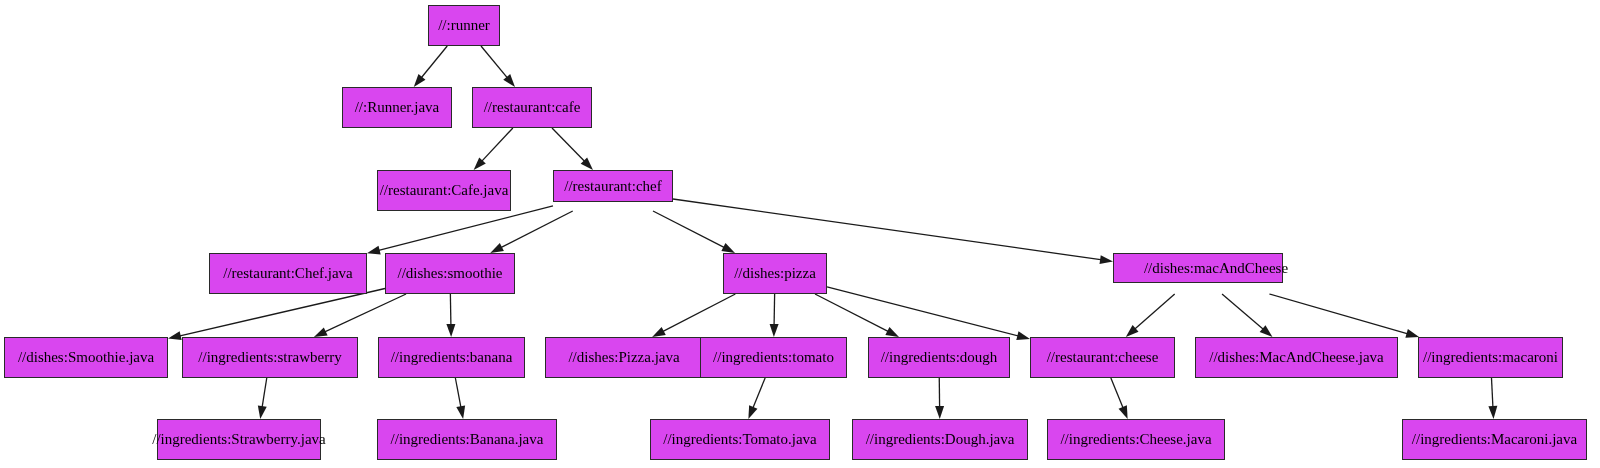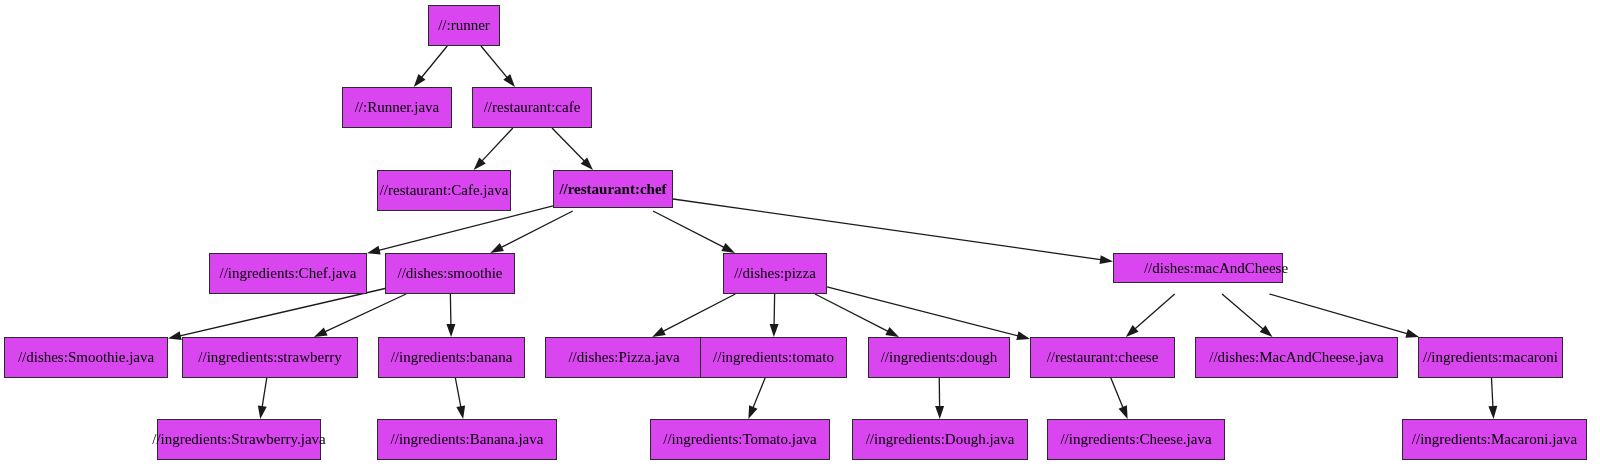--- a/index.html
+++ b/index.html
@@ -81,22 +81,22 @@
       <polygon points="939.75,419 935.0918097871083,406.05584054716104 944.0911406172497,405.94609261020804" fill="#1a1a1a"></polygon>
       <line x1="1110.875" y1="378" x2="1124.2212610405709" y2="410.6684598605021" stroke="#1a1a1a" stroke-width="1.3"></line>
       <polygon points="1127.625,419 1118.5427180999645,408.6674226115508 1126.8742582394625,405.2636836521218" fill="#1a1a1a"></polygon>
       <line x1="1491.5" y1="378" x2="1493.0614970165793" y2="410.0106888398759" stroke="#1a1a1a" stroke-width="1.3"></line>
       <polygon points="1493.5,419 1488.3719512216637,406.23469092708666 1497.3612623817878,405.796187943666" fill="#1a1a1a"></polygon>
     </svg>
 <div class="node" style="left: 428px; top: 5px; width: 72px; height: 41px;">//:runner</div>
     <div class="node" style="left: 342px; top: 87px; width: 110px; height: 41px;">//:Runner.java</div>
     <div class="node" style="left: 472px; top: 87px; width: 120px; height: 41px; text-align: right;">//restaurant:cafe</div>
     <div class="node" style="left: 377px; top: 170px; width: 134px; height: 41px;">//restaurant:Cafe.java</div>
-    <div class="node" style="left: 553px; top: 170px; width: 120px; height: 38px; font-weight: bold;">//restaurant:chef</div>
-    <div class="node" style="left: 209px; top: 253px; width: 158px; height: 41px;">//ingredients:Chef.java</div>
+    <div class="node" style="left: 553px; top: 170px; width: 120px; height: 32px;">//restaurant:chef</div>
+    <div class="node" style="left: 209px; top: 253px; width: 158px; height: 41px;">//restaurant:Chef.java</div>
     <div class="node" style="left: 385px; top: 253px; width: 130px; height: 41px;">//dishes:smoothie</div>
     <div class="node" style="left: 723px; top: 253px; width: 104px; height: 41px;">//dishes:pizza</div>
     <div class="node" style="left: 1113px; top: 253px; width: 170px; height: 30px; padding-left: 36px;">//dishes:macAndCheese</div>
     <div class="node" style="left: 4px; top: 337px; width: 164px; height: 41px;">//dishes:Smoothie.java</div>
     <div class="node" style="left: 182px; top: 337px; width: 176px; height: 41px;">//ingredients:strawberry</div>
     <div class="node" style="left: 378px; top: 337px; width: 147px; height: 41px;">//ingredients:banana</div>
     <div class="node" style="left: 545px; top: 337px; width: 158px; height: 41px;">//dishes:Pizza.java</div>
     <div class="node" style="left: 700px; top: 337px; width: 147px; height: 41px;">//ingredients:tomato</div>
     <div class="node" style="left: 868px; top: 337px; width: 142px; height: 41px;">//ingredients:dough</div>
     <div class="node" style="left: 1030px; top: 337px; width: 145px; height: 41px;">//restaurant:cheese</div>

